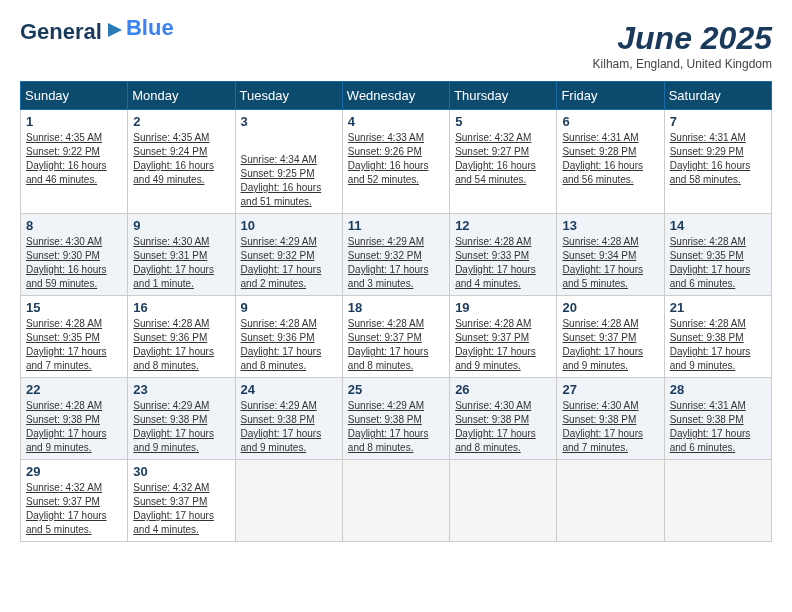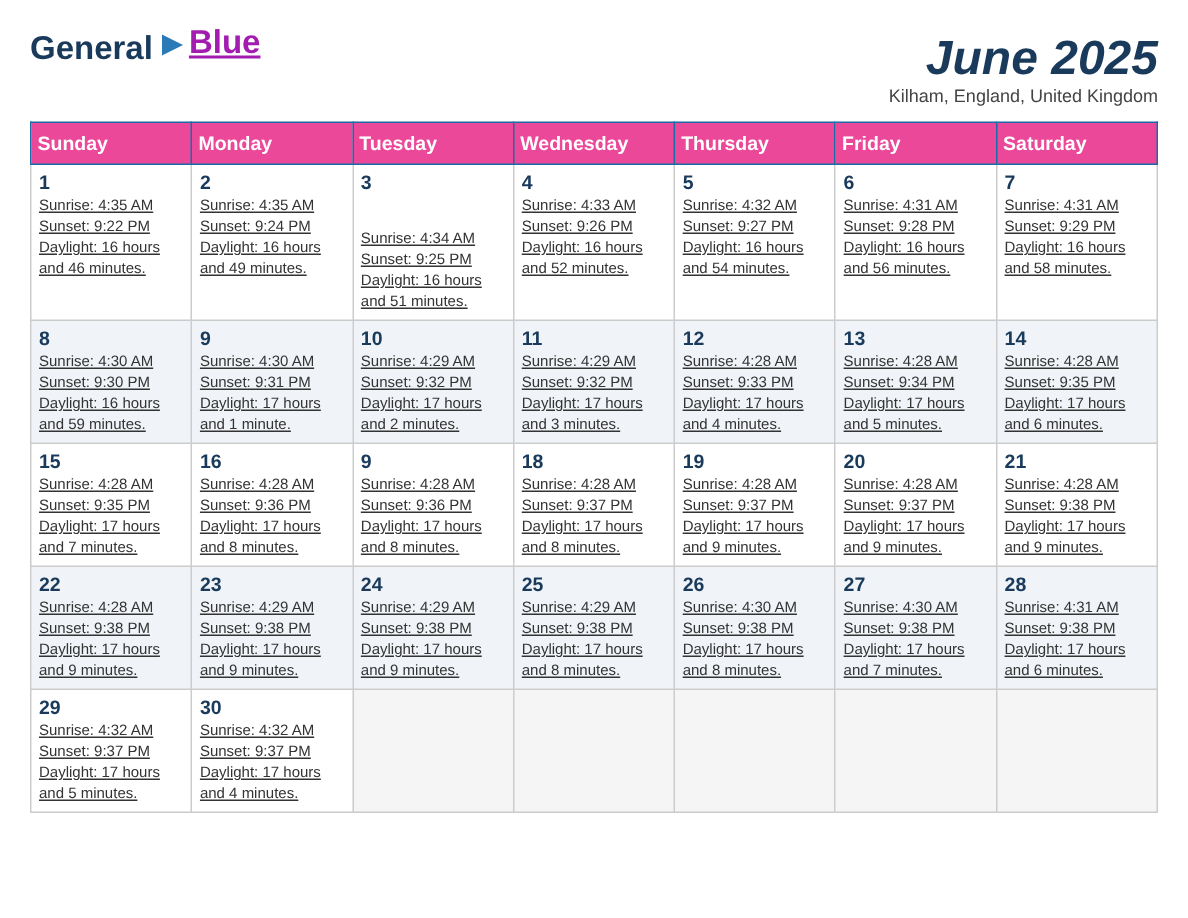--- a/index.html
+++ b/index.html
@@ -39,24 +39,24 @@
     .location {
       font-size: 12px;
       color: #444;
     }
     .calendar {
       width: 100%;
       border-collapse: collapse;
       border: 1px solid #ccc;
     }
     .calendar th {
-      background-color: #ec4899;
+      background-color: #0c4a6e;
       color: #fff;
       font-size: 13px;
-      font-weight: bold;
+      font-weight: normal;
       padding: 6px 4px;
       text-align: left;
       border: 1px solid #1a6aa8;
     }
     .calendar td {
       vertical-align: top;
       border: 1px solid #ccc;
       padding: 4px 5px;
       width: 107px;
       min-height: 80px;
@@ -88,21 +88,21 @@
 <body>
 
 <div class="header-area">
   <div class="logo">
     <div style="display:flex;align-items:center;">
       <span class="logo-text"><span style="color:#1a3a5c;">General</span></span>
       <svg width="22" height="22" viewBox="0 0 22 22" style="margin-left:2px;margin-top:-4px;">
         <polygon points="4,4 18,11 4,18" fill="#2a7ab8"></polygon>
       </svg>
     </div>
-    <span class="logo-text" style="color:#a21caf;margin-top:-4px;text-decoration:underline;">Blue</span>
+    <span class="logo-text" style="color:#3b82f6;margin-top:-4px;">Blue</span>
   </div>
   <div class="title-area">
     <div class="month-title">June 2025</div>
     <div class="location">Kilham, England, United Kingdom</div>
   </div>
 </div>
 
 <table class="calendar">
   <thead>
     <tr>

